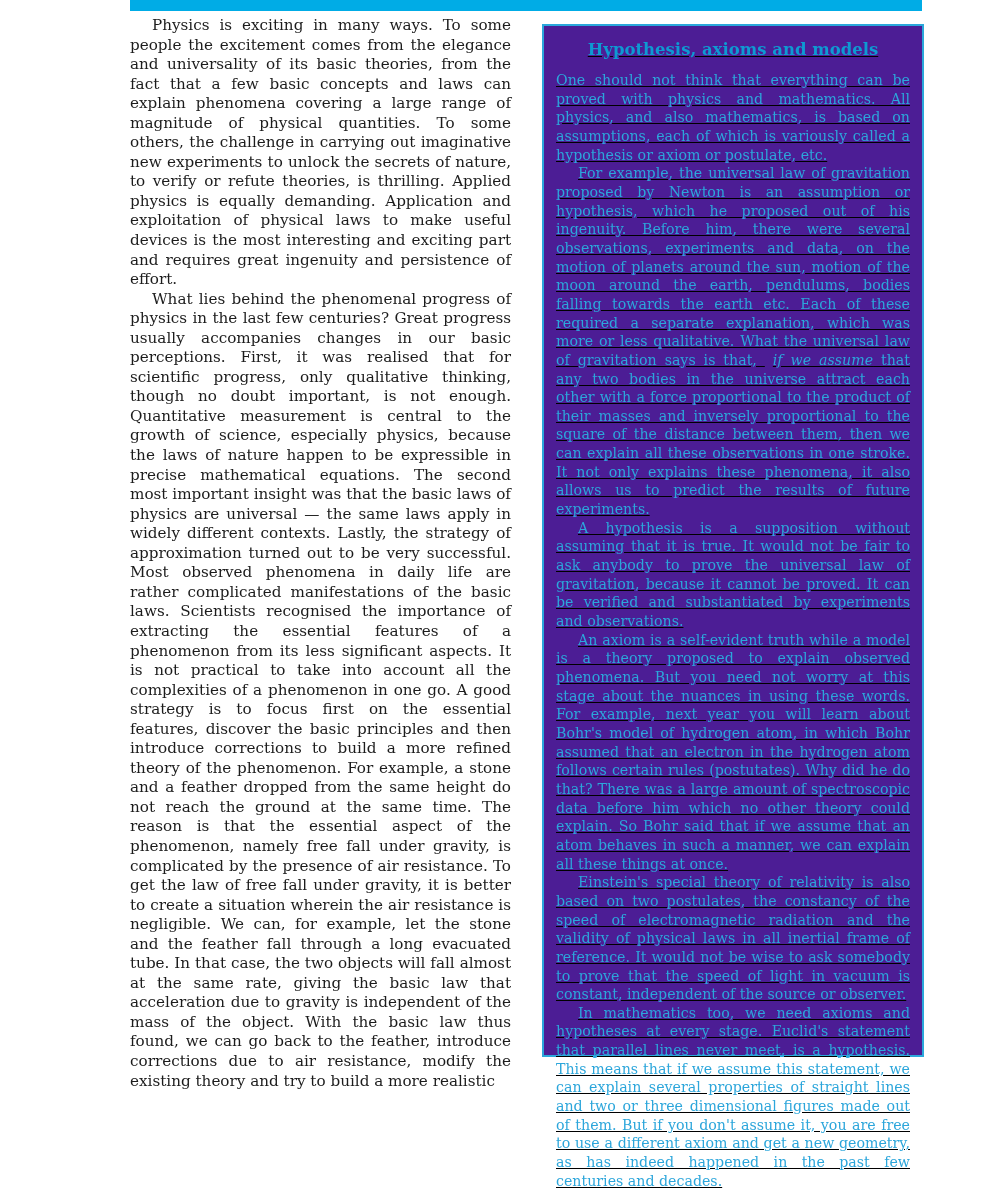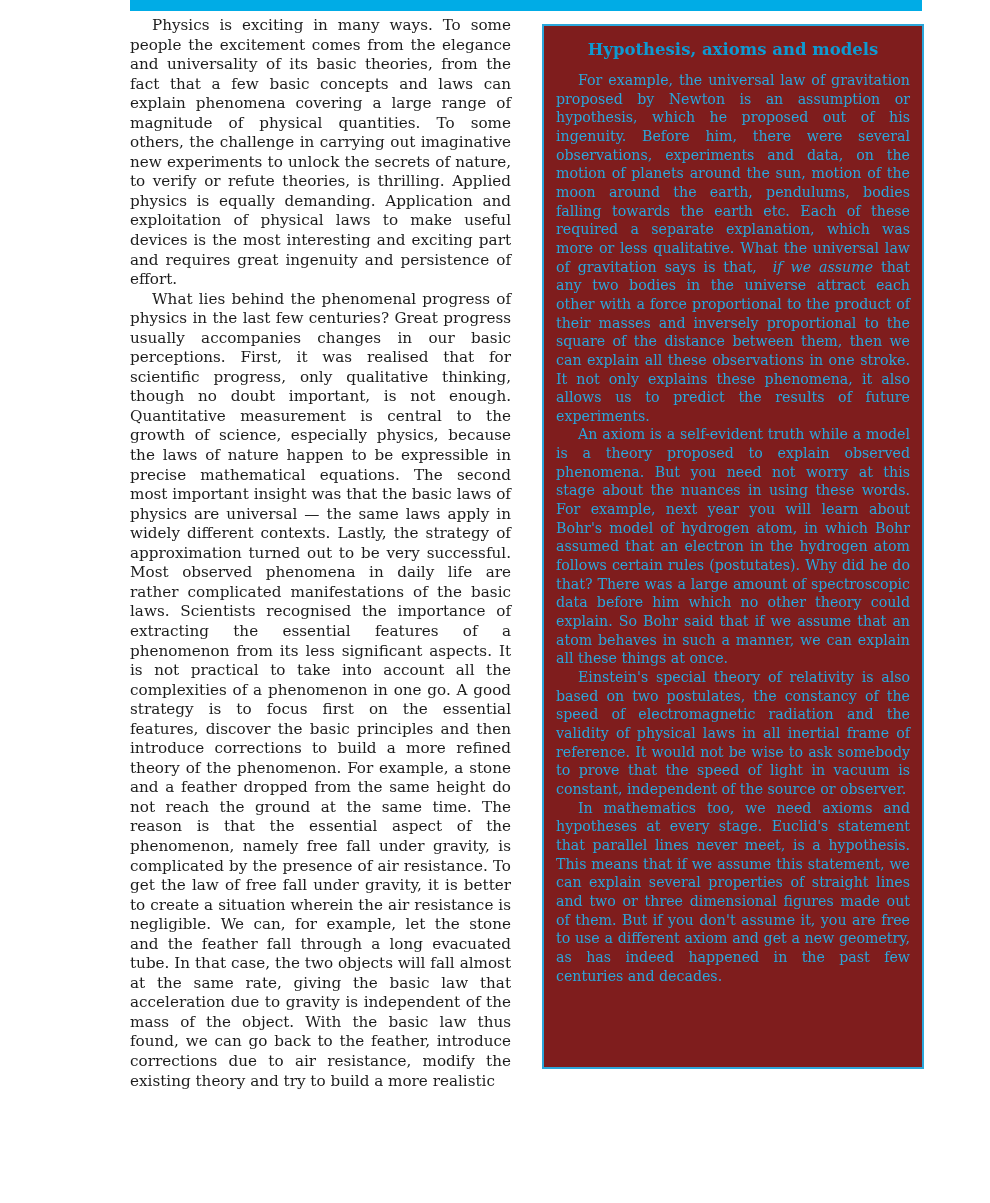--- a/index.html
+++ b/index.html
@@ -32,23 +32,24 @@
   .main-col p {
     margin: 0;
     text-indent: 22px;
   }
   .hypo-box {
     position: absolute;
     left: 542px;
     top: 24px;
     width: 354px;
     height: 1019px;
-    background: #7f1d1d;
+    background: #4c1d95;
     border: 2px solid #2BA7DB;
-    padding: 6px 12px 16px 12px;
+    padding: 6px 12px 4px 12px;
+    text-decoration: underline;
   }
   .hypo-box .box-title {
     margin: 8px 0 12px 0;
     text-align: center;
     font-size: 16.5px;
     font-weight: bold;
     color: #0E9AD2;
   }
   .hypo-box p {
     margin: 0;
@@ -68,19 +69,21 @@
 
   <div class="top-bar"></div>
 
   <div class="main-col">
     <p>Physics is exciting in many ways. To some people the excitement comes from the elegance and universality of its basic theories, from the fact that a few basic concepts and laws can explain phenomena covering a large range of magnitude of physical quantities. To some others, the challenge in carrying out imaginative new experiments to unlock the secrets of nature, to verify or refute theories, is thrilling.  Applied physics is equally demanding. Application and exploitation of physical laws to make useful devices is the most interesting and exciting part and requires great ingenuity and persistence of effort.</p>
     <p>What lies behind the phenomenal progress of physics in the last few centuries? Great progress usually accompanies changes in our basic perceptions.  First, it was realised that for scientific progress, only qualitative thinking, though no doubt important, is not enough. Quantitative measurement is central to the growth of science, especially physics, because the laws of nature happen to be expressible in precise mathematical equations. The second most important insight was that the basic laws of physics are universal — the same laws apply in widely different contexts. Lastly, the strategy of approximation turned out to be very successful.  Most observed phenomena in daily life are rather complicated manifestations of the basic laws. Scientists recognised the importance of extracting the essential features of a phenomenon from its less significant aspects. It is not practical to take into account all the complexities of a phenomenon in one go.  A good strategy is to focus first on the essential features, discover the basic principles and then introduce corrections to build a more refined theory of the phenomenon. For example, a stone and a feather dropped from the same height do not reach the ground at the same time. The reason is that the essential aspect of the phenomenon, namely free fall under gravity, is complicated by the presence of air resistance. To get the law of free fall under gravity, it is better to create a situation wherein the air resistance is negligible. We can, for example, let the stone and the feather fall through a long evacuated tube. In that case, the two objects will fall almost at the same rate, giving the basic law that acceleration due to gravity is independent of the mass of the object.  With the basic law thus found, we can go back to the feather, introduce corrections due to air resistance, modify the existing theory and try to build a more realistic</p>
   </div>
 
   <div class="hypo-box">
     <h3 class="box-title">Hypothesis, axioms and models</h3>
+    <p class="no-indent">One should not think that everything can be proved with physics and mathematics. All physics, and also mathematics, is based on assumptions, each of which is variously called a hypothesis or axiom or postulate, etc.</p>
     <p><span>For example, the universal law of gravitation proposed by Newton is an assumption or hypothesis, which he proposed out of his ingenuity. Before him, there were several observations, experiments and data, on the motion of planets around the sun, motion of the moon around the earth, pendulums, bodies falling towards the earth etc. Each of these required a separate explanation, which was more or less qualitative. What the universal law of gravitation says is that, </span><span class="italic">if we assume</span><span> that any two bodies in the universe attract each other with a force proportional to the product of their masses and inversely proportional to the square of the distance between them, then we can explain all these observations in one stroke. It not only explains these phenomena, it also allows us to predict the results of future experiments.</span></p>
+    <p>A hypothesis is a supposition without assuming that it is true. It would not be fair to ask anybody to prove the universal law of gravitation, because it cannot be proved. It can be verified and substantiated by experiments and observations.</p>
     <p>An axiom is a self-evident truth while a model is a theory proposed to explain observed phenomena. But you need not worry at this stage about the nuances in using these words. For example, next year you will learn about Bohr's model of hydrogen atom, in which Bohr assumed that an electron in the hydrogen atom follows certain rules (postutates). Why did he do that? There was a large amount of spectroscopic data before him which no other theory could explain. So Bohr said that if we assume that an atom behaves in such a manner, we can explain all these things at once.</p>
     <p>Einstein's special theory of relativity is also based on two postulates, the constancy of the speed of electromagnetic radiation and the validity of physical laws in all inertial frame of reference. It would not be wise to ask somebody to prove that the speed of light in vacuum is constant, independent of the source or observer.</p>
     <p>In mathematics too, we need axioms and hypotheses at every stage. Euclid's statement that parallel lines never meet, is a hypothesis. This means that if we assume this statement, we can explain several properties of straight lines and two or three dimensional figures made out of them. But if you don't assume it, you are free to use a different axiom and get a new geometry, as has indeed happened in the past few centuries and decades.</p>
   </div>
 
 </div>
 
 </body></html>

